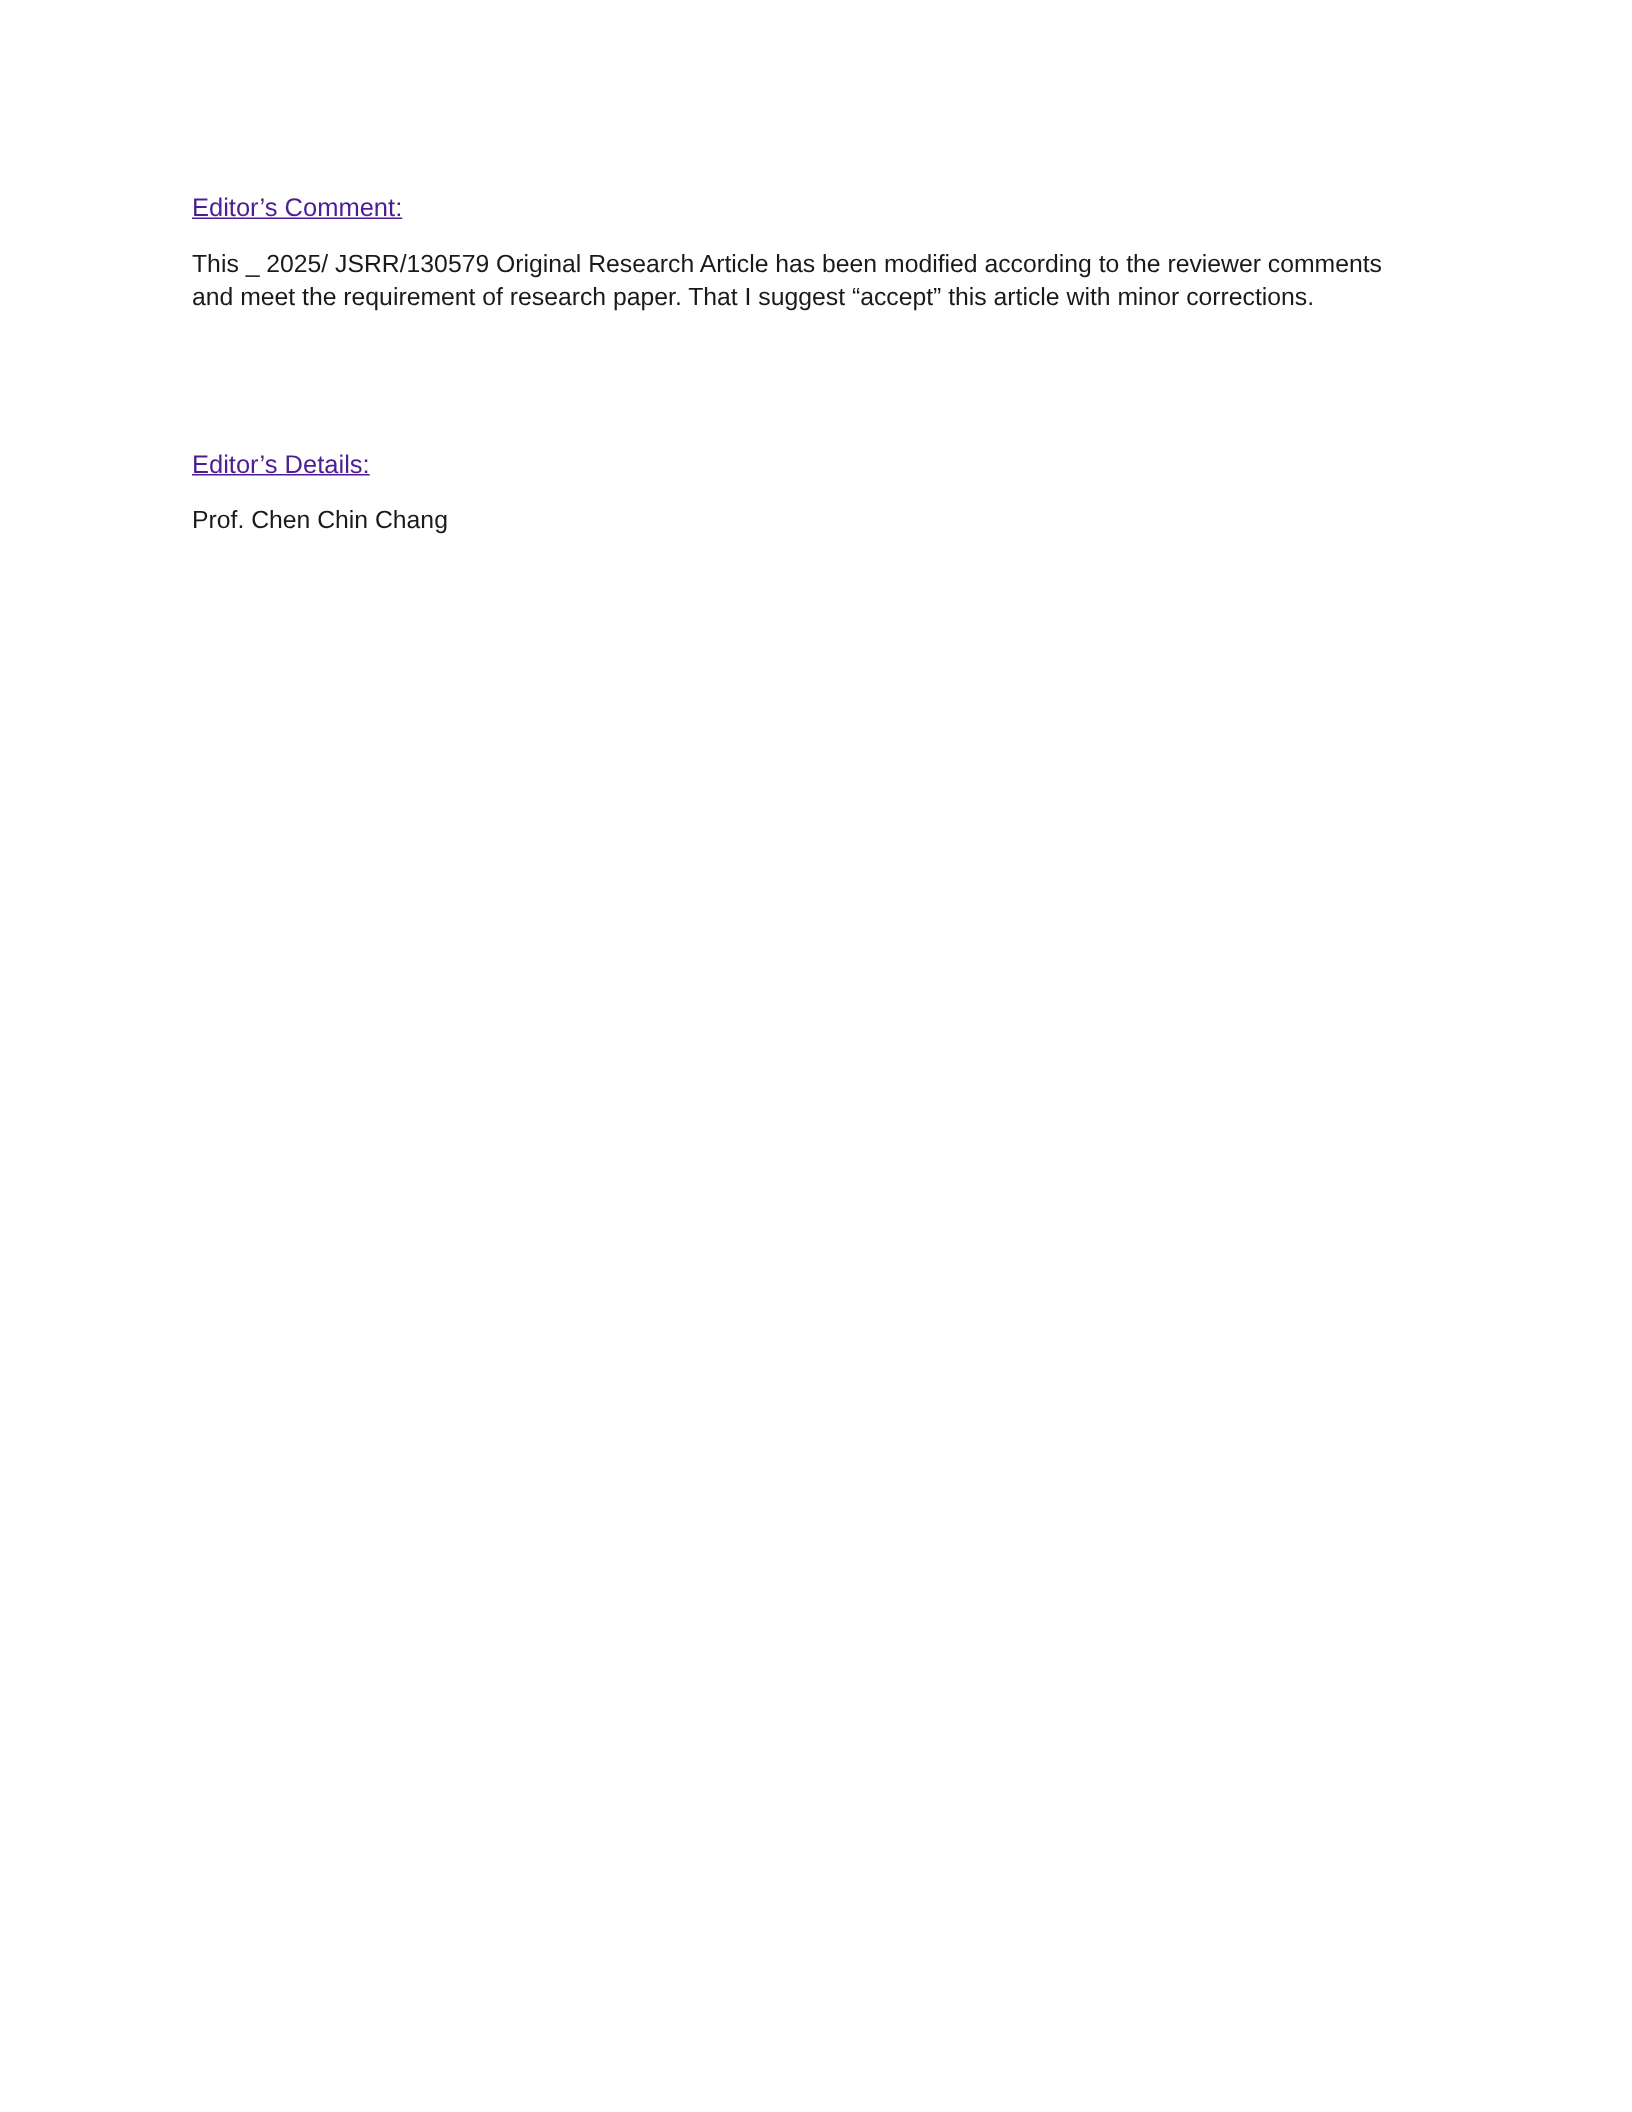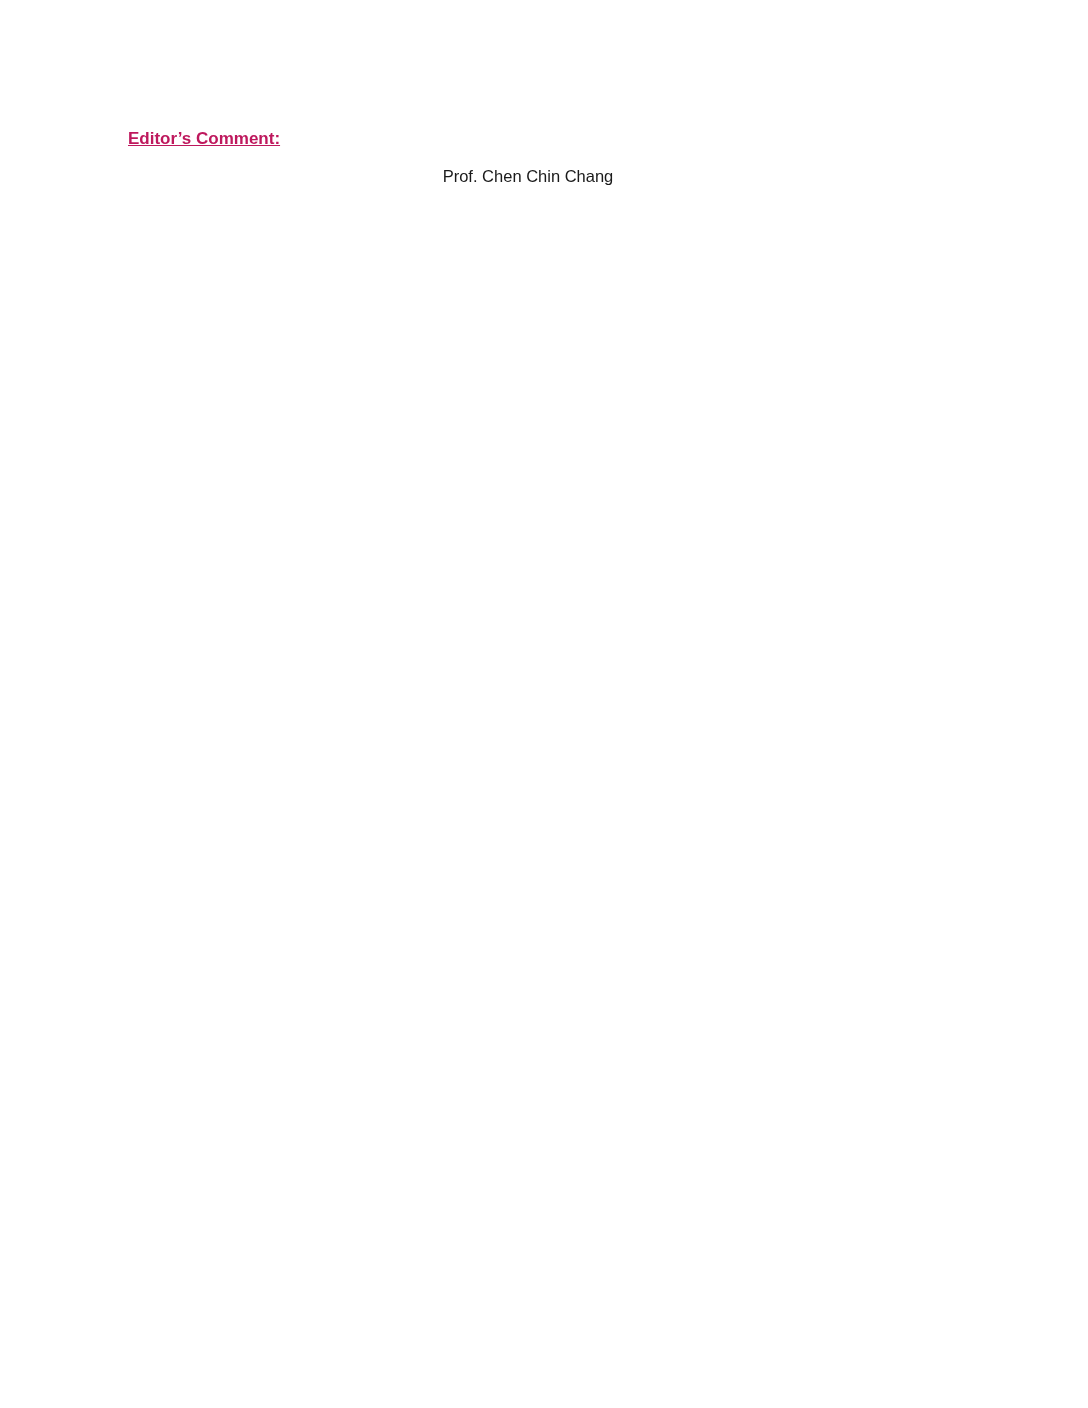--- a/index.html
+++ b/index.html
@@ -18,54 +18,55 @@
   }
   .content {
     position: absolute;
     left: 128px;
     top: 128px;
     width: 800px;
   }
   .section-heading {
     font-size: 17px;
     line-height: 22px;
-    font-weight: bold;
+    font-weight: normal;
     text-decoration: underline;
-    color: #be185d;
+    color: #4c1d95;
     margin: 0;
   }
   .body-text {
     font-size: 16.5px;
     line-height: 22px;
     color: #1a1a1a;
     margin: 0;
   }
   .comment-body {
     margin-top: 15px;
     max-width: 800px;
   }
   .details-heading {
     margin-top: 90px;
   }
   .details-block {
     margin-top: 15px;
-    text-align: center;
   }
   .details-line {
     display: block;
   }
 </style>
 </head>
 <body>
 
 <div class="page">
   <div class="content">
 
     <div class="section-heading">Editor’s Comment:</div>
 
+    <p class="body-text comment-body">This _ 2025/ JSRR/130579 Original Research Article has been modified according to the reviewer comments and meet the requirement of research paper. That I suggest “accept” this article with minor corrections.</p>
 
+    <div class="section-heading details-heading">Editor’s Details:</div>
 
     <div class="body-text details-block">
       <span class="details-line">Prof. Chen Chin Chang</span>
     </div>
 
   </div>
 </div>
 
 </body></html>

